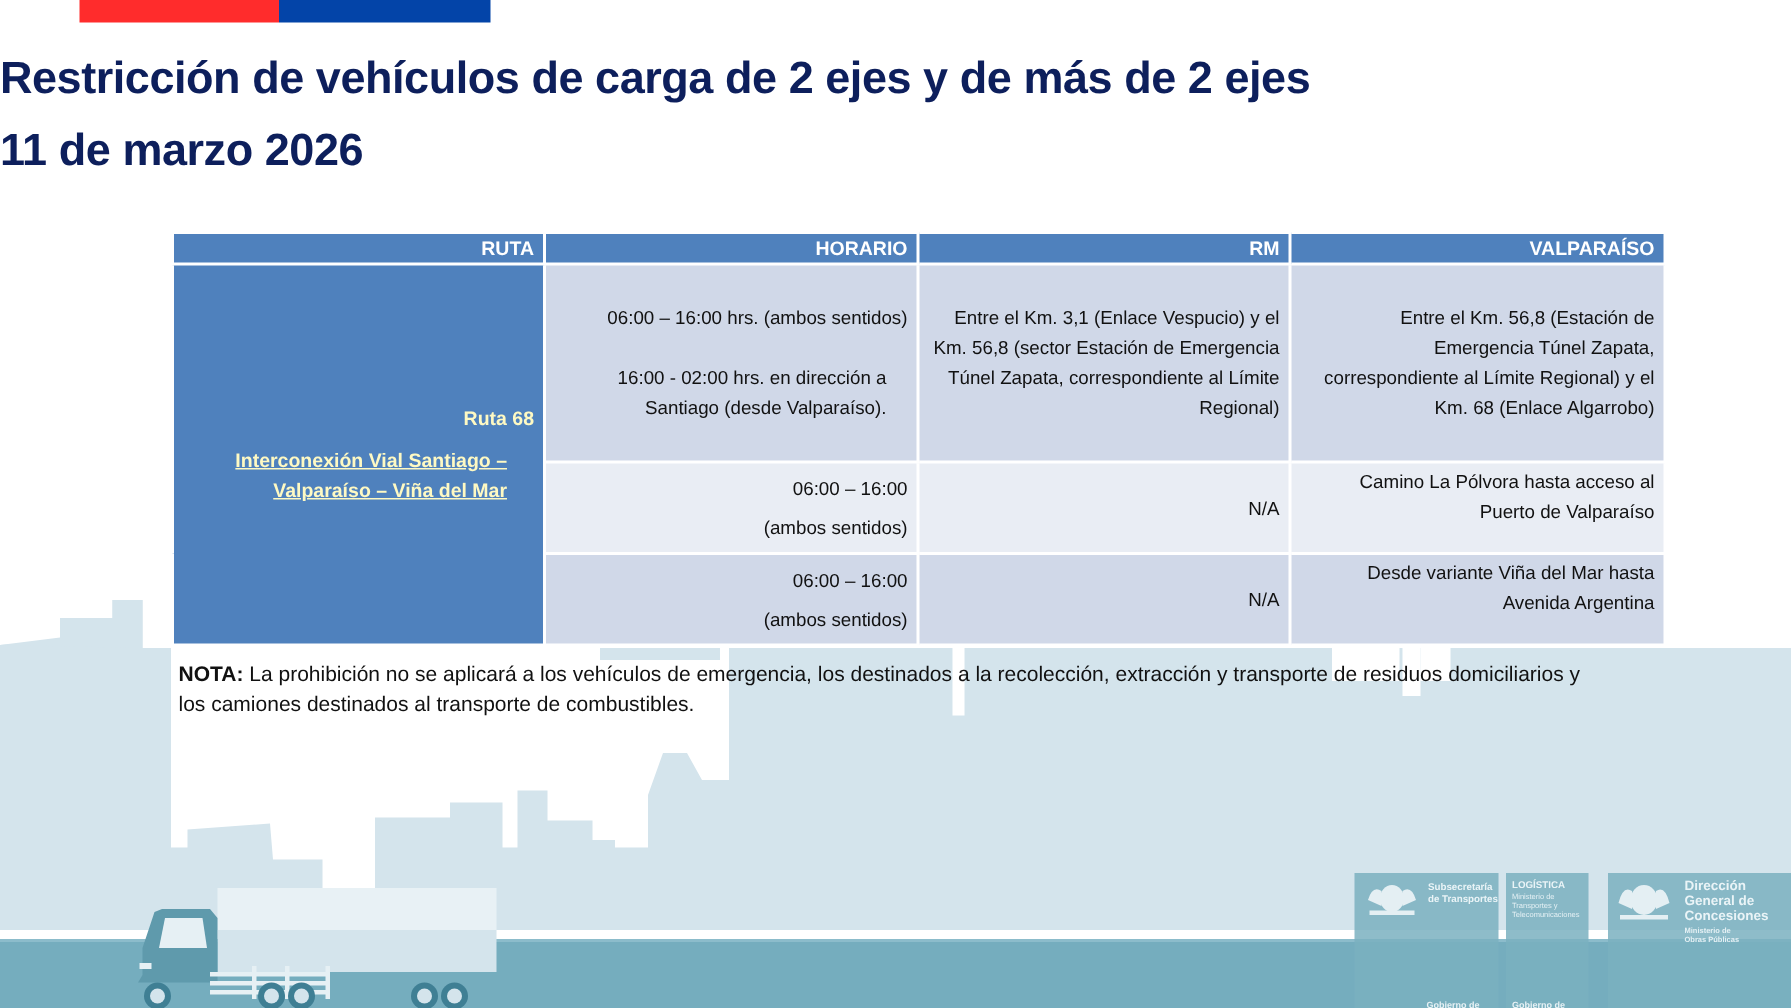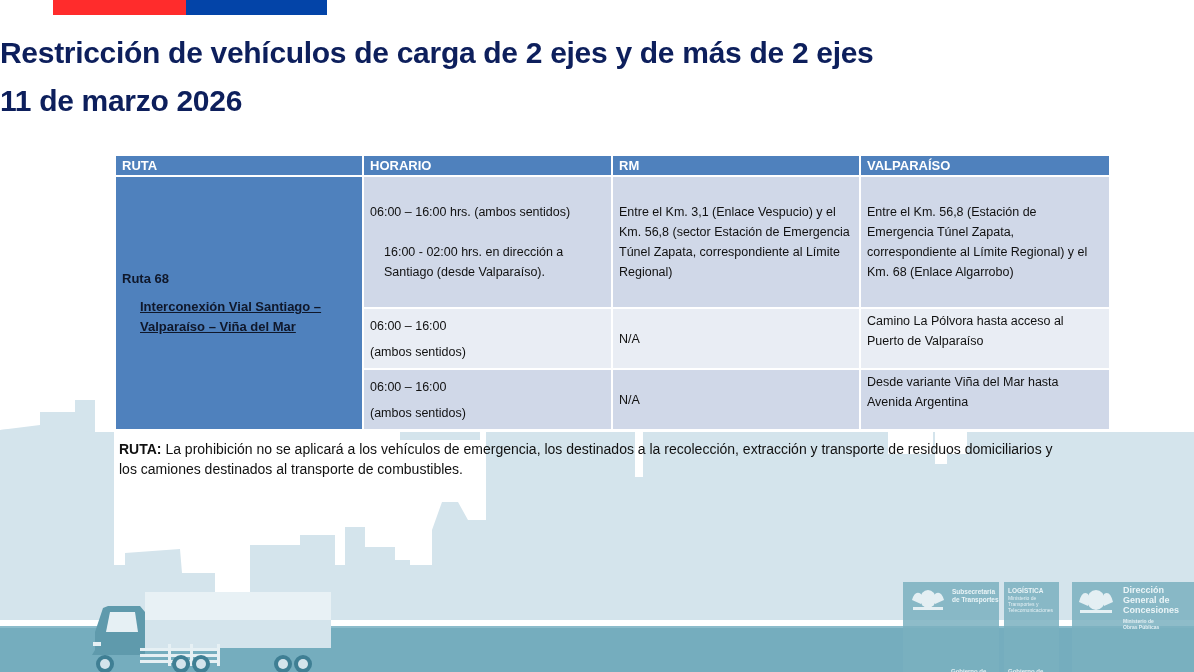--- a/index.html
+++ b/index.html
@@ -20,27 +20,27 @@
   }
   .title.l1 { top: 35px; }
   .title.l2 { top: 83px; }
 
   table.grid {
     position: absolute; left: 114px; top: 154px; width: 995px;
     border-collapse: collapse; z-index: 2; table-layout: fixed;
     font-size: 12.5px; color: #111;
   }
   table.grid th, table.grid td {
-    border: 2px solid #ffffff; text-align: left; vertical-align: middle; padding: 0 6px;
+    border: 2px solid #ffffff; text-align: right; vertical-align: middle; padding: 0 6px;
   }
   table.grid th {
     background: #4f81bd; color: #fff; font-weight: bold; height: 19px; font-size: 13px;
   }
   td.ruta {
-    background: #4f81bd; color: #0f172a; font-weight: bold; font-size: 13px; line-height: 20px;
+    background: #4f81bd; color: #fef9c3; font-weight: bold; font-size: 13px; line-height: 20px;
   }
   td.ruta .gap { height: 8px; }
   tr.r1 td.c { background: #d0d8e8; height: 130px; line-height: 20px; }
   tr.r2 td.c { background: #e9edf4; height: 57px; line-height: 26px; }
   tr.r3 td.c { background: #d0d8e8; height: 57px; line-height: 26px; }
   tr.r2 td.c.v, tr.r3 td.c.v { vertical-align: top; line-height: 20px; padding-top: 2px; }
   .sp { height: 20px; }
 
   .nota {
     position: absolute; left: 119px; top: 439px; width: 940px; z-index: 2;
@@ -156,21 +156,21 @@
         <div>06:00 – 16:00</div>
         <div>(ambos sentidos)</div>
       </td>
       <td class="c">N/A</td>
       <td class="c v">Desde variante Viña del Mar hasta Avenida Argentina</td>
     </tr>
   </tbody>
 </table>
 
 <div class="nota">
-  <b>RUTA:</b><span> La prohibición no se aplicará a los vehículos de emergencia, los destinados a la recolección, extracción y transporte de residuos domiciliarios y los camiones destinados al transporte de combustibles.</span>
+  <b>NOTA:</b><span> La prohibición no se aplicará a los vehículos de emergencia, los destinados a la recolección, extracción y transporte de residuos domiciliarios y los camiones destinados al transporte de combustibles.</span>
 </div>
 
 <div class="logos">
   <div class="logo-box" style="left:903px;top:562px;width:96px;height:110px;">
     <svg style="position:absolute;left:6px;top:4px;" width="38" height="26" viewBox="0 0 38 26">
       <ellipse cx="19" cy="13" rx="8" ry="9" fill="#e4eff3"></ellipse>
       <path d="M3 14 Q6 4 12 8 L12 18 Z M35 14 Q32 4 26 8 L26 18 Z" fill="#e4eff3"></path>
       <rect x="4" y="21" width="30" height="3" fill="#e4eff3"></rect>
     </svg>
     <div class="logo-txt" style="left:49px;top:6px;">Subsecretaría</div>

